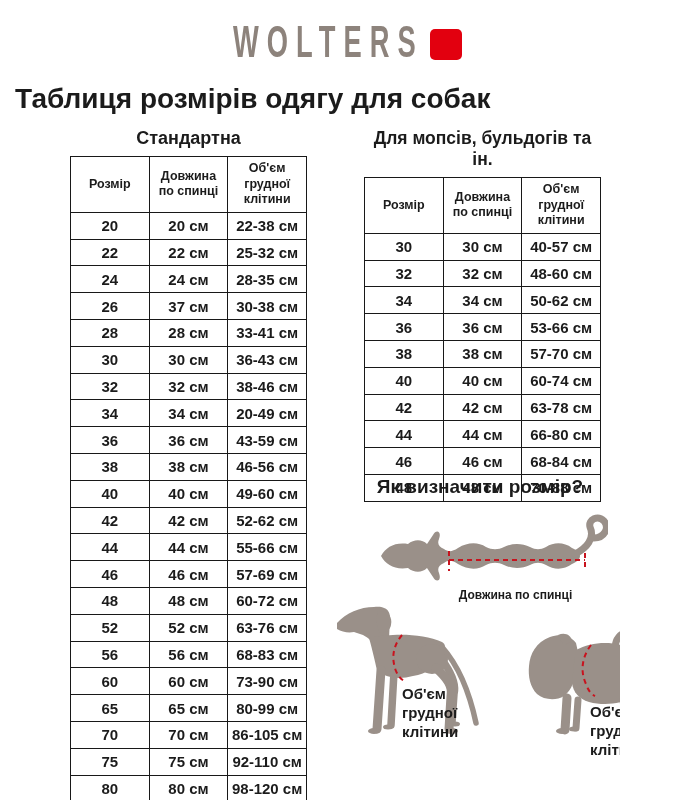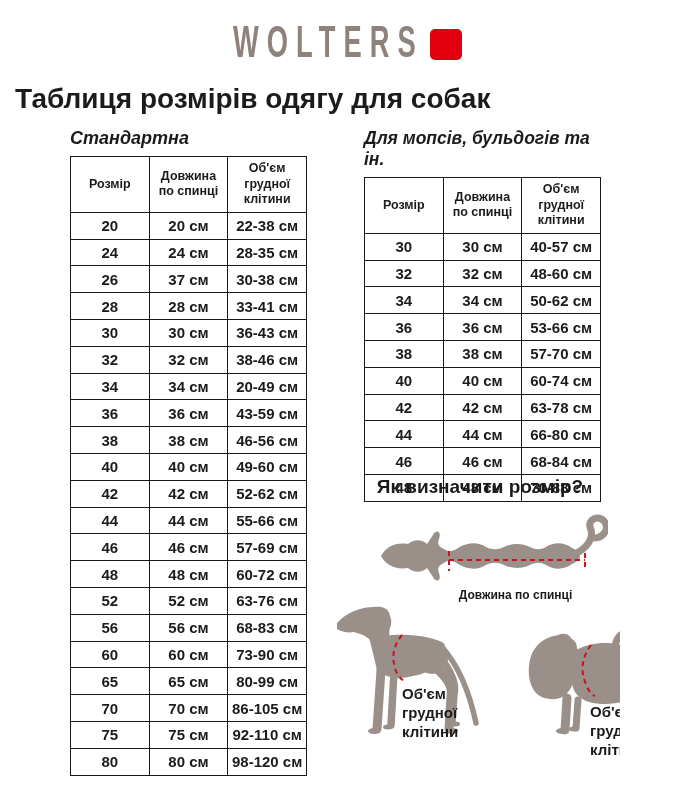--- a/index.html
+++ b/index.html
@@ -23,21 +23,21 @@
   }
   .logo-square{
     position:absolute;left:430px;top:29px;width:32px;height:31px;
     background:var(--brand-red);border-radius:5px;
   }
   
   .title{
     position:absolute;left:0;top:68px;width:100%;margin:15px;
     font-size:28px;font-weight:700;letter-spacing:0;
   }
-  .col h2{margin:0 0 7px 0;font-weight:700;font-style:italic;}
+  .col h2{margin:0 0 7px 0;text-align:center;font-weight:700;}
   .col-left h2{font-size:18px;}
   .col-right h2{font-size:17.5px;}
   
   .col{position:absolute;top:128px;width:237px;}
   .col-left{left:70px;}
   .col-right{left:364px;}
   table{border-collapse:collapse;width:100%;table-layout:fixed;}
   th,td{border:1.6px solid #181818;text-align:center;font-weight:700;color:var(--ink);}
   th{font-size:12.5px;line-height:1.25;padding:4px 2px;height:32px;vertical-align:middle;}
   td{font-size:15px;height:25.8px;padding:0;}
@@ -79,20 +79,25 @@
             <th>Розмір</th>
             <th>Довжина по спинці</th>
             <th>Об'єм грудної клітини</th>
           </tr>
         </thead>
       <tbody>
           <tr>
             <td>20</td>
             <td>20 см</td>
             <td>22-38 см</td>
+          </tr>
+          <tr>
+            <td>22</td>
+            <td>22 см</td>
+            <td>25-32 см</td>
           </tr>
           <tr>
             <td>24</td>
             <td>24 см</td>
             <td>28-35 см</td>
           </tr>
           <tr>
             <td>26</td>
             <td>37 см</td>
             <td>30-38 см</td>

